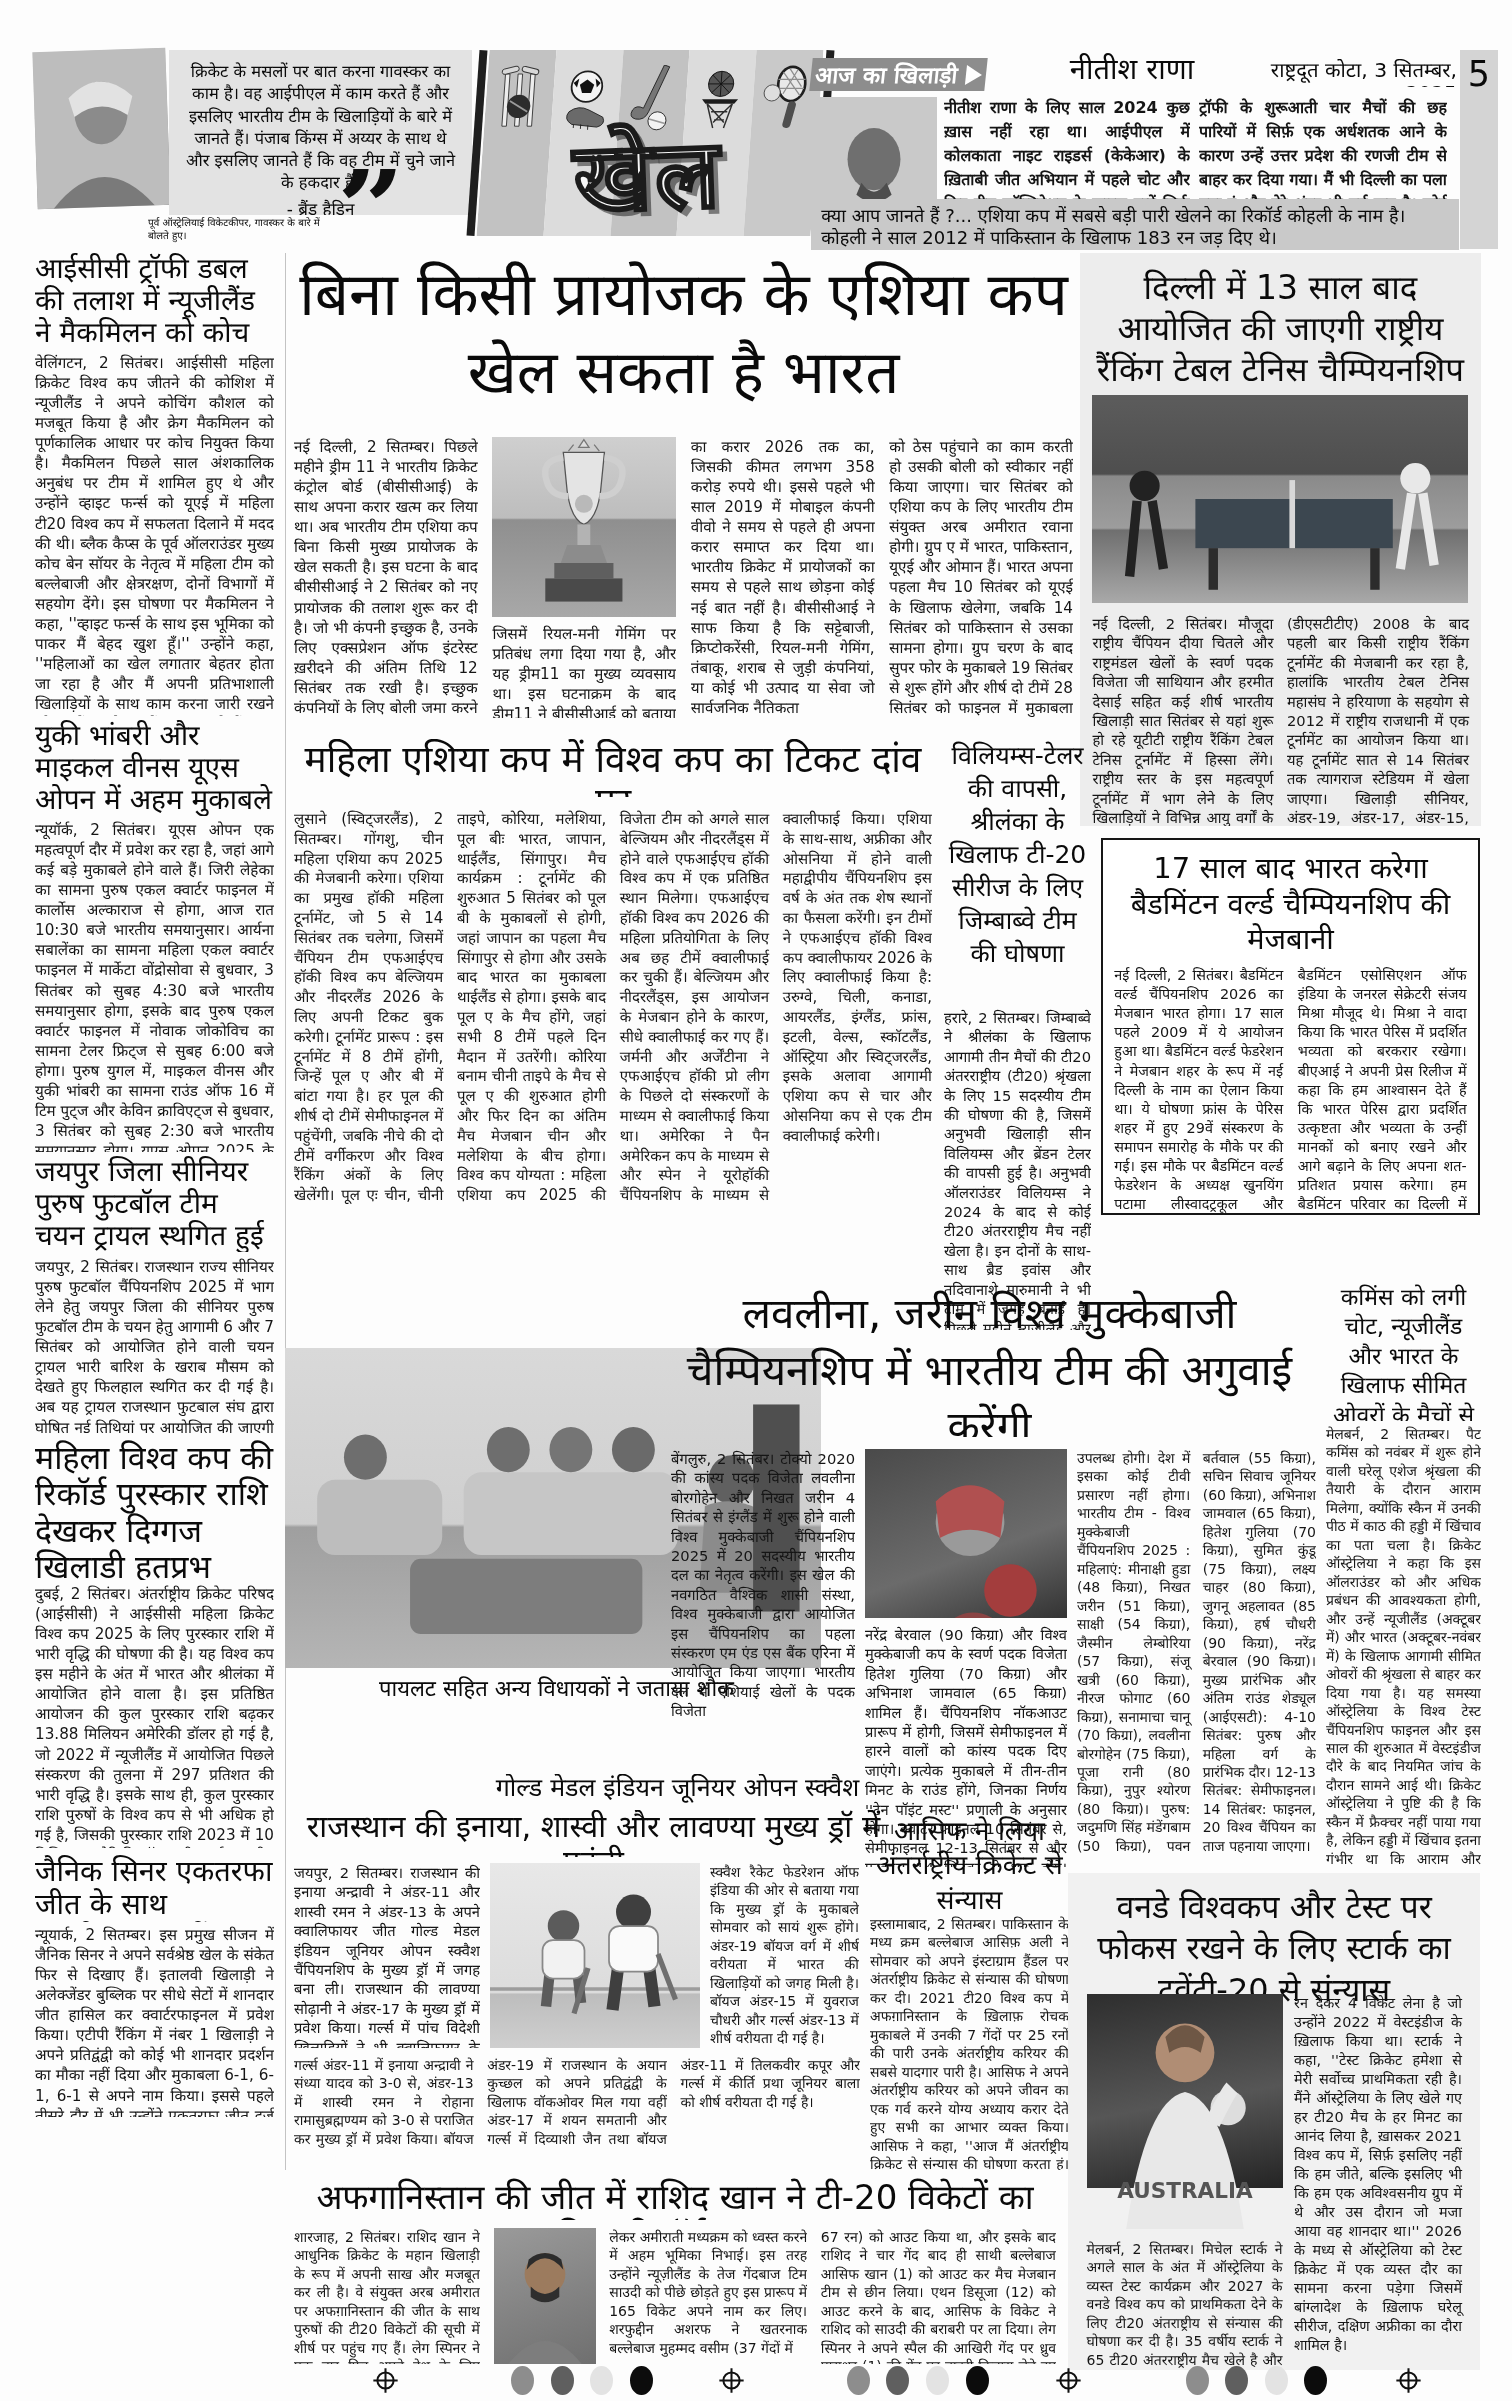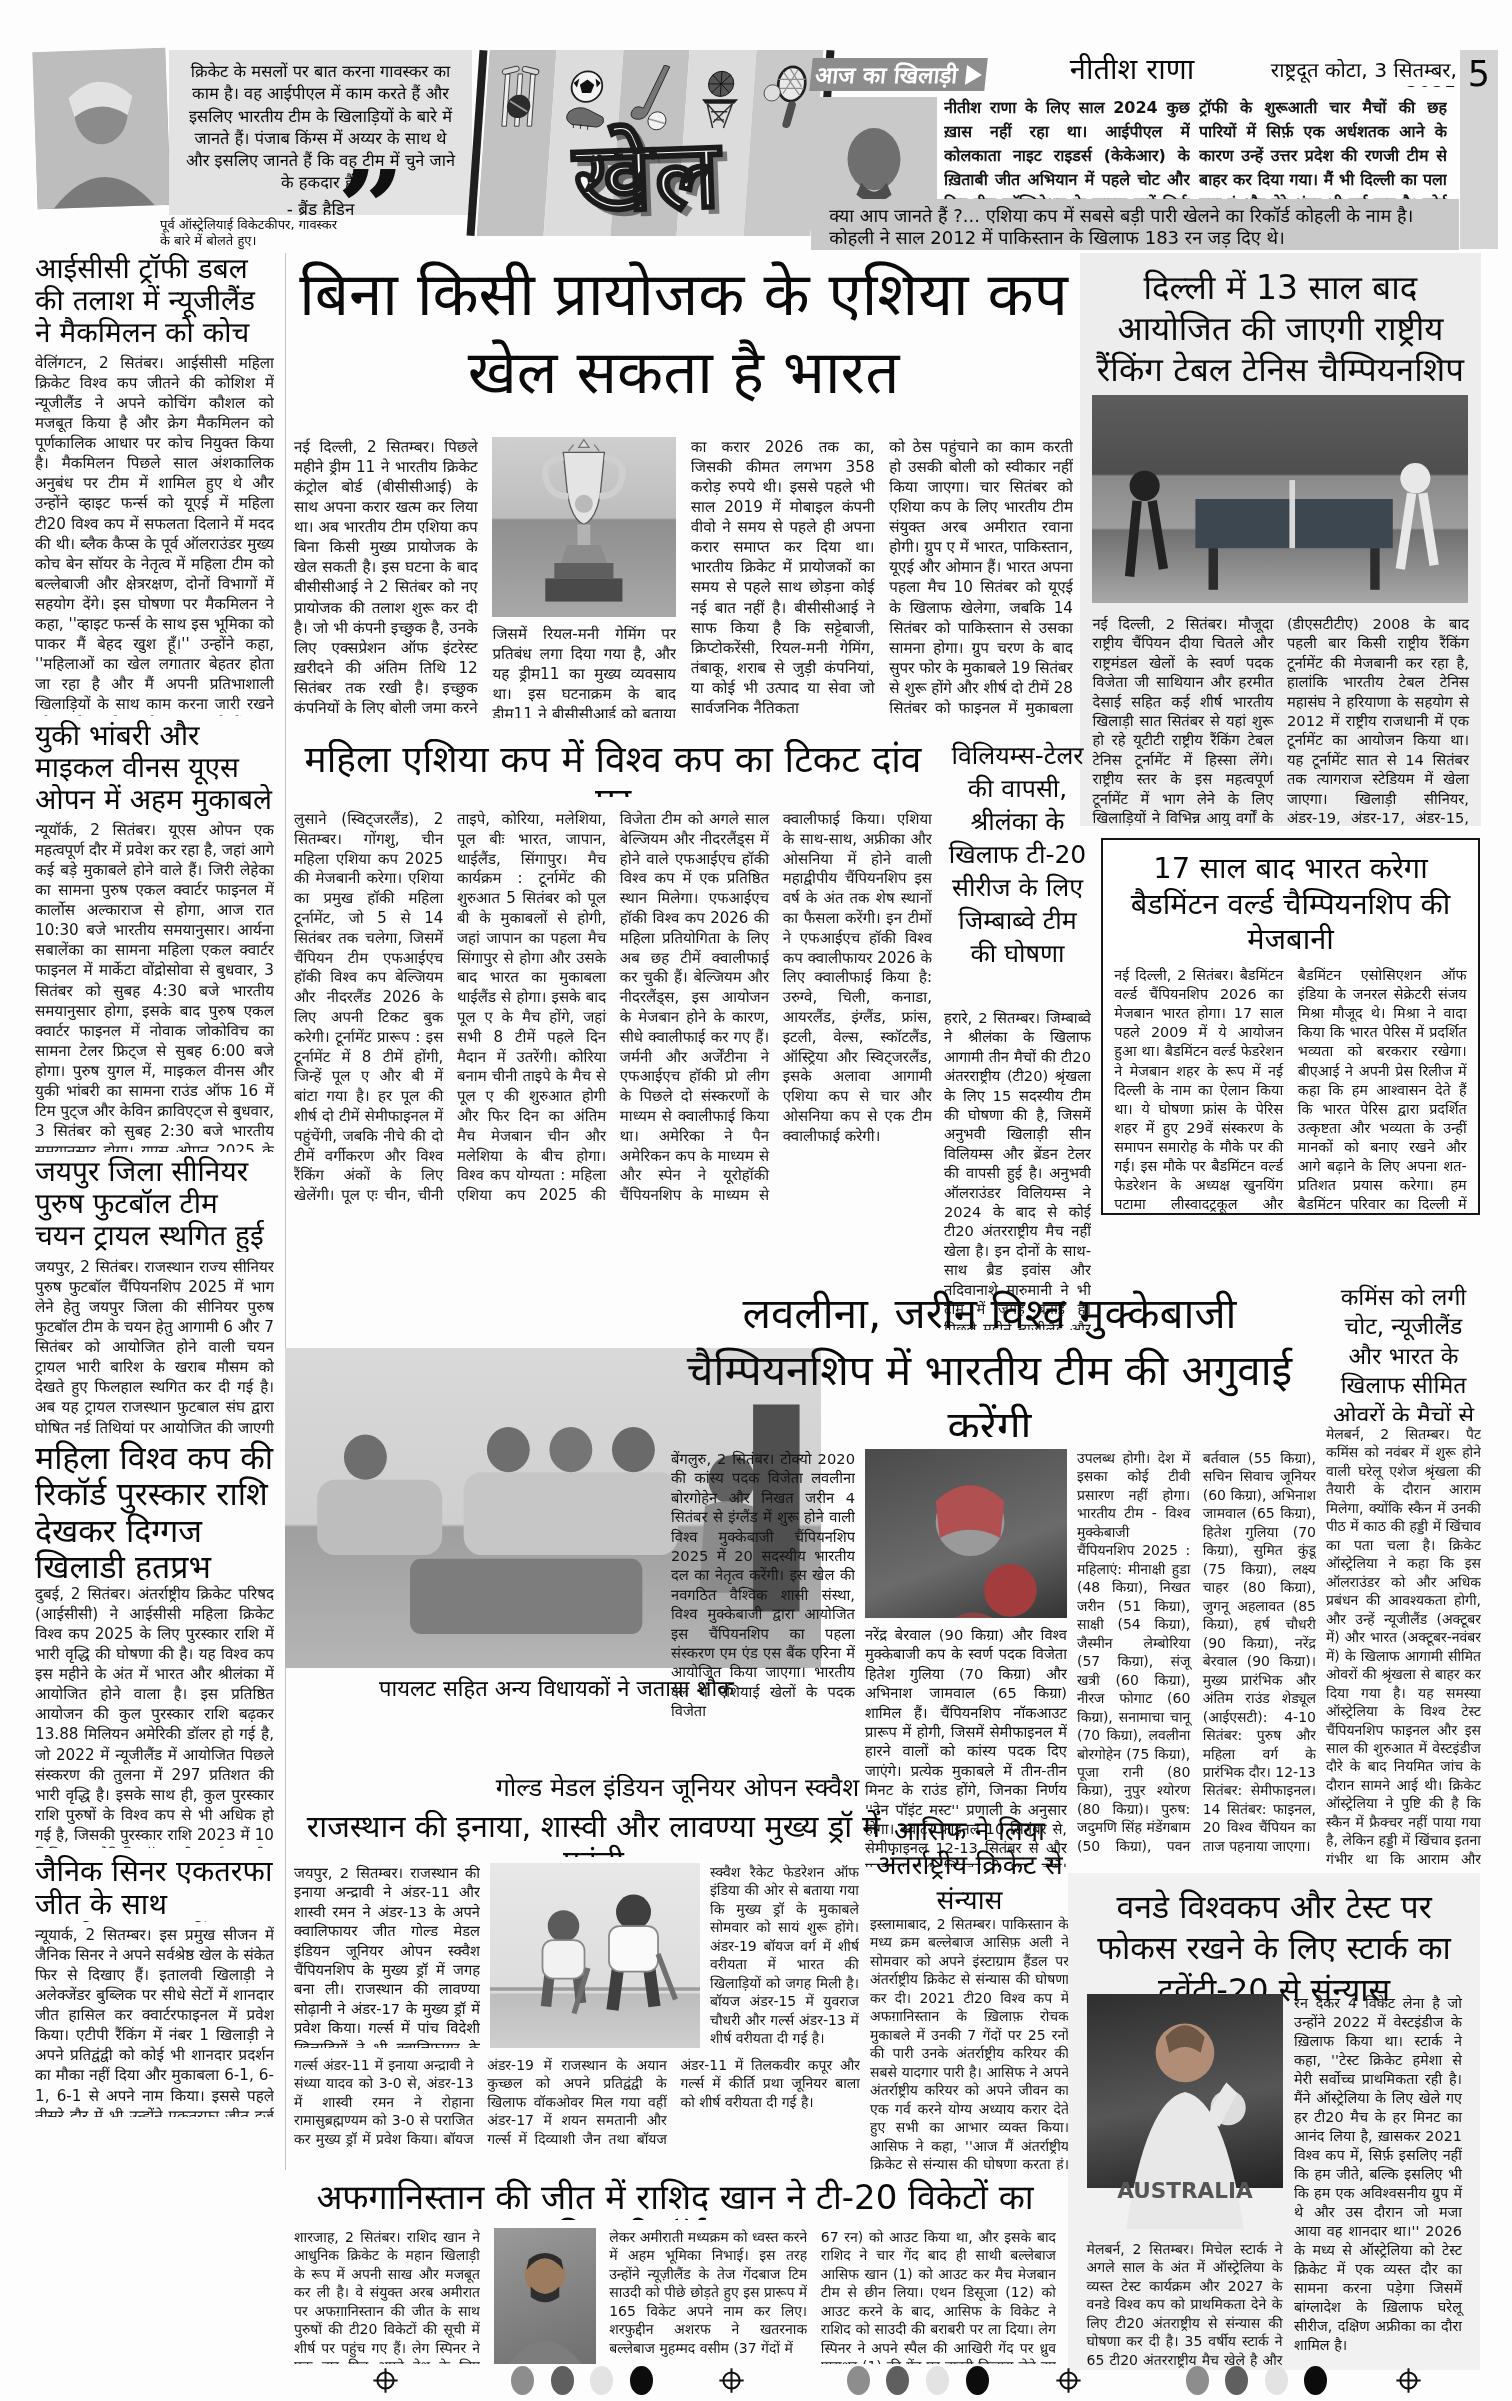--- a/index.html
+++ b/index.html
@@ -37,21 +37,21 @@
         <rect width="100" height="100" fill="#bdbdbd"></rect>
         <circle cx="50" cy="40" r="20" fill="#8b8b8b"></circle>
         <path d="M26 30 Q50 10 74 30 L70 42 Q50 30 30 42 Z" fill="#e2e2e2"></path>
         <path d="M12 100 Q50 62 88 100 Z" fill="#7a7a7a"></path>
       </svg>
   </div>
   <div class="abs" style="left:169px;top:50px;width:303px;height:165px;background:#e3e3e3;padding:11.3px 14.7px;">
     <div class="hd" style="font-size:16.4px;line-height:1.35;text-align:center;">क्रिकेट के मसलों पर बात करना गावस्कर का काम है। वह आईपीएल में काम करते हैं और इसलिए भारतीय टीम के खिलाड़ियों के बारे में जानते हैं। पंजाब किंग्स में अय्यर के साथ थे और इसलिए जानते हैं कि वह टीम में चुने जाने के हकदार हैं।</div>
     <div class="hd c" style="font-size:17px;margin-top:5.6px;">- ब्रैंड हैडिन</div>
   </div>
-  <div class="abs hd" style="left:160px;top:217px;width:186px;height:36px;font-size:13px;line-height:1.25;">पूर्व ऑस्ट्रेलियाई विकेटकीपर, गावस्कर के बारे में बोलते हुए।</div>
+  <div class="abs hd" style="left:148px;top:217px;width:186px;height:36px;font-size:10px;line-height:1.25;">पूर्व ऑस्ट्रेलियाई विकेटकीपर, गावस्कर के बारे में बोलते हुए।</div>
   <div class="abs" style="left:337px;top:169px;width:73px;height:85px;font-size:119px;line-height:0.7;font-weight:800;color:#101010;font-family:'DejaVu Serif','Liberation Serif',serif;">”</div>
 
   <div class="abs" style="left:473px;top:50px;width:8px;height:186px;background:#1f1f1f;transform:rotate(4deg);"></div>
   <div class="abs" style="left:820px;top:50px;width:8px;height:186px;background:#1f1f1f;transform:rotate(4deg);"></div>
   <div class="abs" style="left:483px;top:50px;width:334px;height:186px;display:flex;transform:skewX(-4deg);">
     <div class="mpanel" style="background:#c2c2c2;">
       <svg viewBox="0 0 60 80">
           <rect x="13" y="10" width="5" height="58" fill="#ededed" stroke="#333"></rect>
           <rect x="27" y="10" width="5" height="58" fill="#ededed" stroke="#333"></rect>
           <rect x="41" y="10" width="5" height="58" fill="#ededed" stroke="#333"></rect>
@@ -112,21 +112,21 @@
     <svg viewBox="0 0 100 100" preserveAspectRatio="none">
         <rect width="100" height="100" fill="#c9c9c9"></rect>
         <circle cx="50" cy="42" r="21" fill="#6f6f6f"></circle>
         <path d="M40 58 Q50 70 60 58 L64 66 Q50 76 36 66 Z" fill="#4d4d4d"></path>
         <path d="M14 100 Q50 66 86 100 Z" fill="#3f3f3f"></path>
       </svg>
   </div>
   <div class="abs bt btb" style="left:944px;top:96px;width:246px;height:151px;font-size:16px;line-height:1.5;">नीतीश राणा के लिए साल 2024 कुछ ख़ास नहीं रहा था। आईपीएल में कोलकाता नाइट राइडर्स (केकेआर) के ख़िताबी जीत अभियान में पहले चोट और फिर टीम कॉम्बिनेशन के कारण उन्हें सिर्फ़ दो मैचों में खेलने का मौका मिला। इसके बाद जब घरेलू सीजन आया तो रणजी</div>
   <div class="abs bt btb" style="left:1199px;top:96px;width:248px;height:151px;font-size:16px;line-height:1.5;">ट्रॉफी के शुरूआती चार मैचों की छह पारियों में सिर्फ़ एक अर्धशतक आने के कारण उन्हें उत्तर प्रदेश की रणजी टीम से बाहर कर दिया गया। मैं भी दिल्ली का पला बढ़ा हूं और मेरे अंदर भी गर्म खून है। कोई मुझे छेड़ेगा तो मैं चुप बैठने वालों में से नहीं हूं।</div>
   <div class="abs" style="left:811px;top:199px;width:648px;height:51px;background:#c9c9c9;padding:5.6px 10.2px;">
-    <div class="hd" style="font-size:18px;line-height:1.25;margin-left:8px;">क्या आप जानते हैं ?... एशिया कप में सबसे बड़ी पारी खेलने का रिकॉर्ड कोहली के नाम है। कोहली ने साल 2012 में पाकिस्तान के खिलाफ 183 रन जड़ दिए थे।</div>
+    <div class="hd" style="font-size:18px;line-height:1.25;">क्या आप जानते हैं ?... एशिया कप में सबसे बड़ी पारी खेलने का रिकॉर्ड कोहली के नाम है। कोहली ने साल 2012 में पाकिस्तान के खिलाफ 183 रन जड़ दिए थे।</div>
   </div>
 
   <div class="abs rule" style="left:285px;top:253px;width:1.1px;height:1917px;"></div>
 
   <div class="abs hd" style="left:35px;top:253px;width:239px;height:96px;font-size:28px;">आईसीसी ट्रॉफी डबल की तलाश में न्यूजीलैंड ने मैकमिलन को कोच बनाया</div>
   <div class="abs bt" style="left:35px;top:353px;width:239px;height:363px;">वेलिंगटन, 2 सितंबर। आईसीसी महिला क्रिकेट विश्व कप जीतने की कोशिश में न्यूजीलैंड ने अपने कोचिंग कौशल को मजबूत किया है और क्रेग मैकमिलन को पूर्णकालिक आधार पर कोच नियुक्त किया है। मैकमिलन पिछले साल अंशकालिक अनुबंध पर टीम में शामिल हुए थे और उन्होंने व्हाइट फर्न्स को यूएई में महिला टी20 विश्व कप में सफलता दिलाने में मदद की थी। ब्लैक कैप्स के पूर्व ऑलराउंडर मुख्य कोच बेन सॉयर के नेतृत्व में महिला टीम को बल्लेबाजी और क्षेत्ररक्षण, दोनों विभागों में सहयोग देंगे। इस घोषणा पर मैकमिलन ने कहा, ''व्हाइट फर्न्स के साथ इस भूमिका को पाकर मैं बेहद खुश हूँ।'' उन्होंने कहा, ''महिलाओं का खेल लगातार बेहतर होता जा रहा है और मैं अपनी प्रतिभाशाली खिलाड़ियों के साथ काम करना जारी रखने और उन्हें अपने लक्ष्यों तक पहुंचने में मदद करने के लिए उत्साहित हूँ।''</div>
 
   <div class="abs hd" style="left:35px;top:720px;width:239px;height:96px;font-size:28px;">युकी भांबरी और माइकल वीनस यूएस ओपन में अहम मुकाबले के लिए तैयार</div>
   <div class="abs bt" style="left:35px;top:820px;width:239px;height:332px;">न्यूयॉर्क, 2 सितंबर। यूएस ओपन एक महत्वपूर्ण दौर में प्रवेश कर रहा है, जहां आगे कई बड़े मुकाबले होने वाले हैं। जिरी लेहेका का सामना पुरुष एकल क्वार्टर फाइनल में कार्लोस अल्काराज से होगा, आज रात 10:30 बजे भारतीय समयानुसार। आर्यना सबालेंका का सामना महिला एकल क्वार्टर फाइनल में मार्केटा वोंद्रोसोवा से बुधवार, 3 सितंबर को सुबह 4:30 बजे भारतीय समयानुसार होगा, इसके बाद पुरुष एकल क्वार्टर फाइनल में नोवाक जोकोविच का सामना टेलर फ्रिट्ज से सुबह 6:00 बजे होगा। पुरुष युगल में, माइकल वीनस और युकी भांबरी का सामना राउंड ऑफ 16 में टिम पुट्ज और केविन क्राविएट्ज से बुधवार, 3 सितंबर को सुबह 2:30 बजे भारतीय समयानुसार होगा। यूएस ओपन 2025 के 9वें दिन कई उल्लेखनीय परिणामों के साथ प्रभावशाली प्रदर्शन देखने को मिला। जैनिक सिनर ने अलेक्जेंडर बुब्लिक पर सीधे सेटों में शानदार जीत हासिल की और कोर्ट पर असाधारण दबदबा दिखाया। अमांडा अनिसिमोवा ने एक बड़ी जीत के साथ क्वार्टर फाइनल में प्रवेश किया।</div>
 

